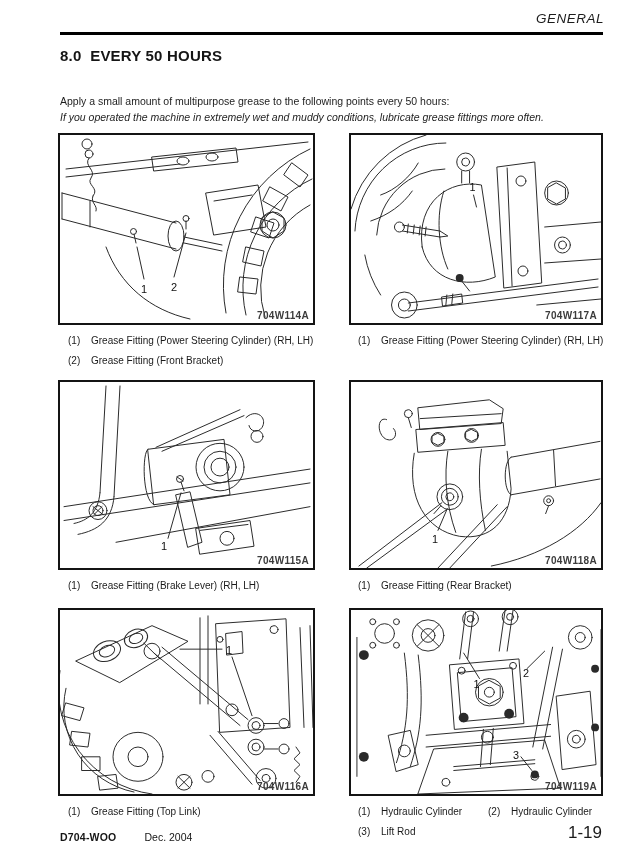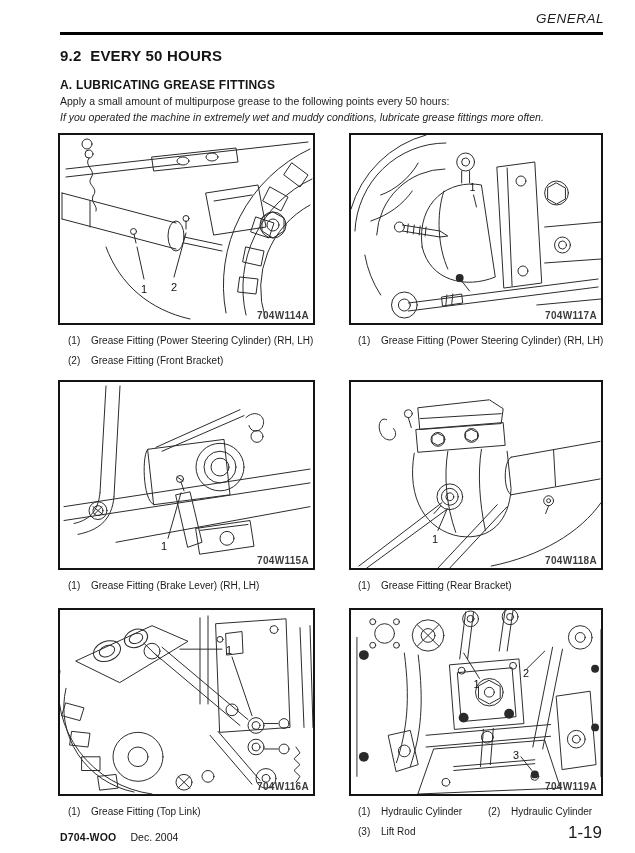--- a/index.html
+++ b/index.html
@@ -42,32 +42,31 @@
   .caps { position:absolute; font-size:10px; line-height:20px; color:#1b1b1b; }
   .cap { display:flex; }
   .cap-n { flex:none; width:23px; }
   .cap-t { flex:1; white-space:nowrap; }
   .caps2 { display:flex; }
   .caps2 .col1 { width:130px; }
   .caps2 .col2 { width:115px; }
 
   .footer-doc { position:absolute; top:831px; left:60px; font-size:10.5px; }
   .footer-doc .code { font-weight:bold; letter-spacing:0.2px; }
-  .footer-doc .date { margin-left:14px; }
+  .footer-doc .date { margin-left:28px; }
   .page-number { position:absolute; top:823px; left:568px; font-size:17px; color:#1a1a1a; }
 </style>
 </head>
 <body>
 
 <div class="page">
 
   <div class="running-head">GENERAL</div>
   <div class="header-rule"></div>
-  <div class="section-title">9.2  EVERY 50 HOURS</div>
-  <div class="subsection-title">A. LUBRICATING GREASE FITTINGS</div>
+  <div class="section-title">8.0  EVERY 50 HOURS</div>
   <div class="intro-line intro-1">Apply a small amount of multipurpose grease to the following points every 50 hours:</div>
   <div class="intro-line intro-2">If you operated the machine in extremely wet and muddy conditions, lubricate grease fittings more often.</div>
 
   <div class="fig" style="left:58px; top:133px; width:257px; height:192px;">
     <svg viewBox="0 0 253 188" preserveAspectRatio="none">
       <path d="M6,34 L248,7"></path>
         <path d="M6,42 L120,29"></path>
       <path d="M92,22 L176,13 L178,27 L94,36 Z"></path>
       <ellipse cx="123" cy="26" rx="6" ry="4"></ellipse>
         <ellipse cx="152" cy="22" rx="6" ry="4"></ellipse>

